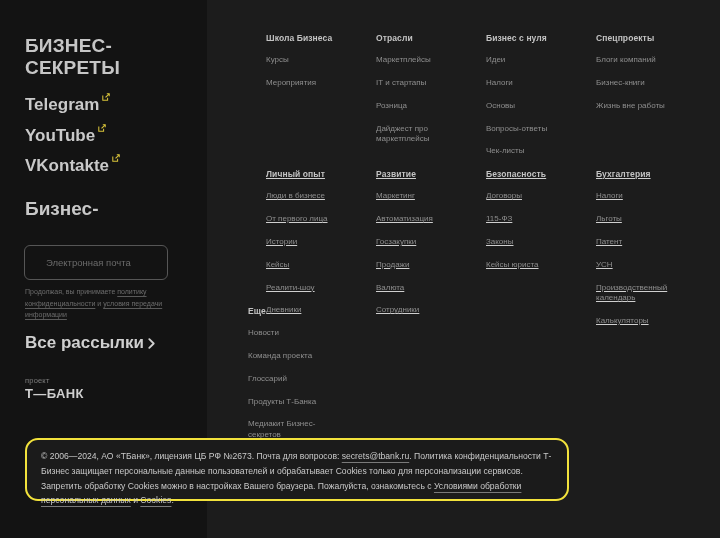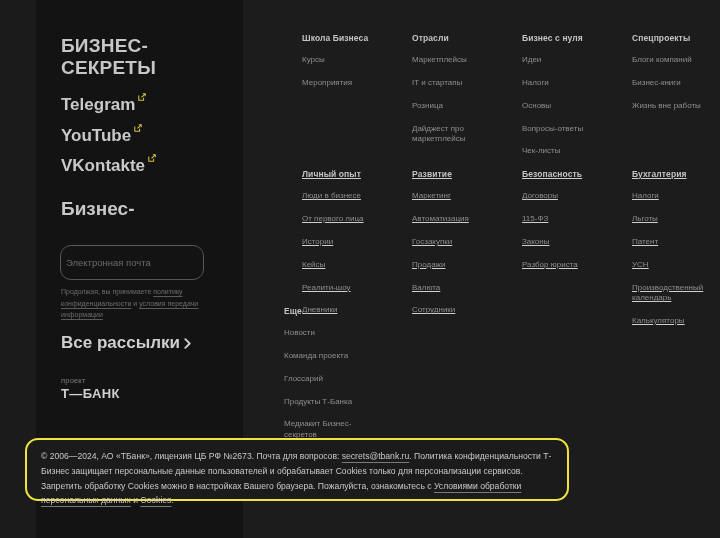--- a/index.html
+++ b/index.html
@@ -22,21 +22,20 @@
     position: absolute;
     inset: 0;
     display: flex;
     background: #1b1b1b;
   }
   .left-pane {
     width: 207px;
     flex: 0 0 207px;
     background: #131313;
     position: relative;
-    margin-left: 36px;
   }
   .right-pane {
     flex: 1 1 auto;
     background: #1c1c1c;
     position: relative;
   }
 
   
   .brand {
     position: absolute;
@@ -92,26 +91,26 @@
   }
   .digest-title span { display: block; }
 
   .email-field {
     position: absolute;
     left: 24px;
     top: 245px;
     width: 144px;
     height: 35px;
     border: 1px solid #565656;
-    border-radius: 11px;
+    border-radius: 6px;
     background: transparent;
     color: #cfcfcf;
     font-family: "Liberation Sans", "DejaVu Sans", sans-serif;
     font-size: 9.5px;
-    padding: 0 5px;
+    padding: 0 21px;
     outline: none;
   }
   .email-field::placeholder { color: #6b6b6b; }
 
   .consent {
     position: absolute;
     left: 25px;
     top: 286px;
     width: 150px;
     font-size: 7px;
@@ -342,21 +341,21 @@
           <a class="col-link">Продажи</a>
           <a class="col-link">Валюта</a>
           <a class="col-link">Сотрудники</a>
         </div>
 
         <div class="nav-col">
           <div class="col-title">Безопасность</div>
           <a class="col-link">Договоры</a>
           <a class="col-link">115-ФЗ</a>
           <a class="col-link">Законы</a>
-          <a class="col-link">Разбор юриста</a>
+          <a class="col-link">Кейсы юриста</a>
         </div>
 
         <div class="nav-col">
           <div class="col-title">Бухгалтерия</div>
           <a class="col-link">Налоги</a>
           <a class="col-link">Льготы</a>
           <a class="col-link">Патент</a>
           <a class="col-link">УСН</a>
           <a class="col-link">Производственный календарь</a>
           <a class="col-link">Калькуляторы</a>

